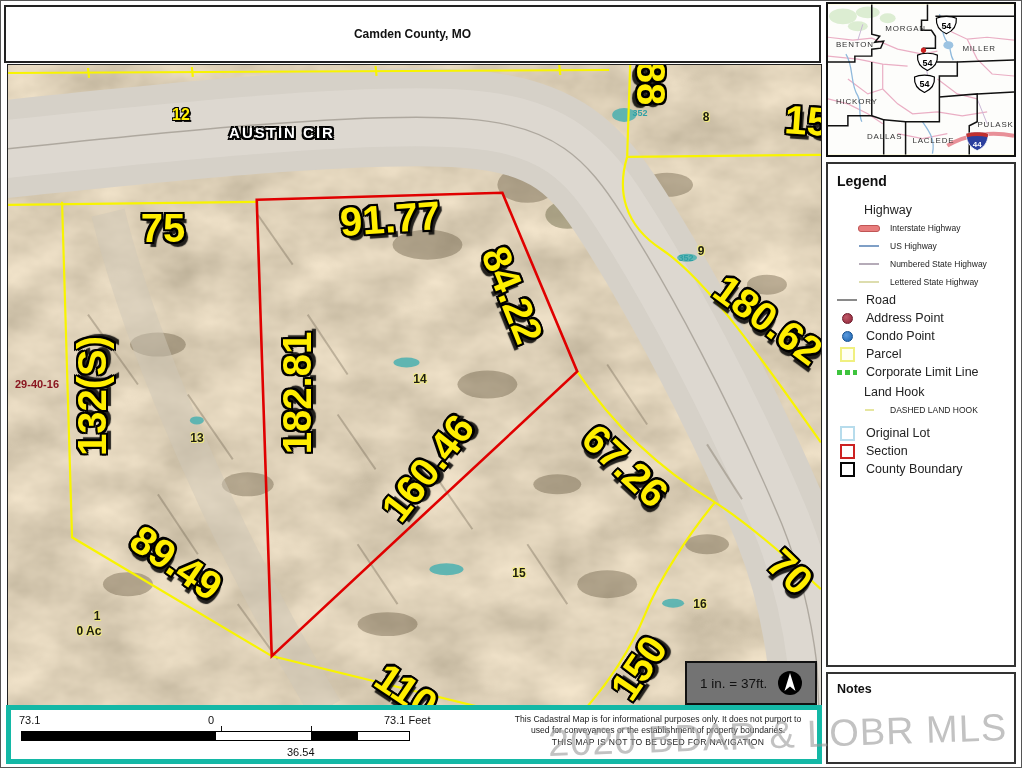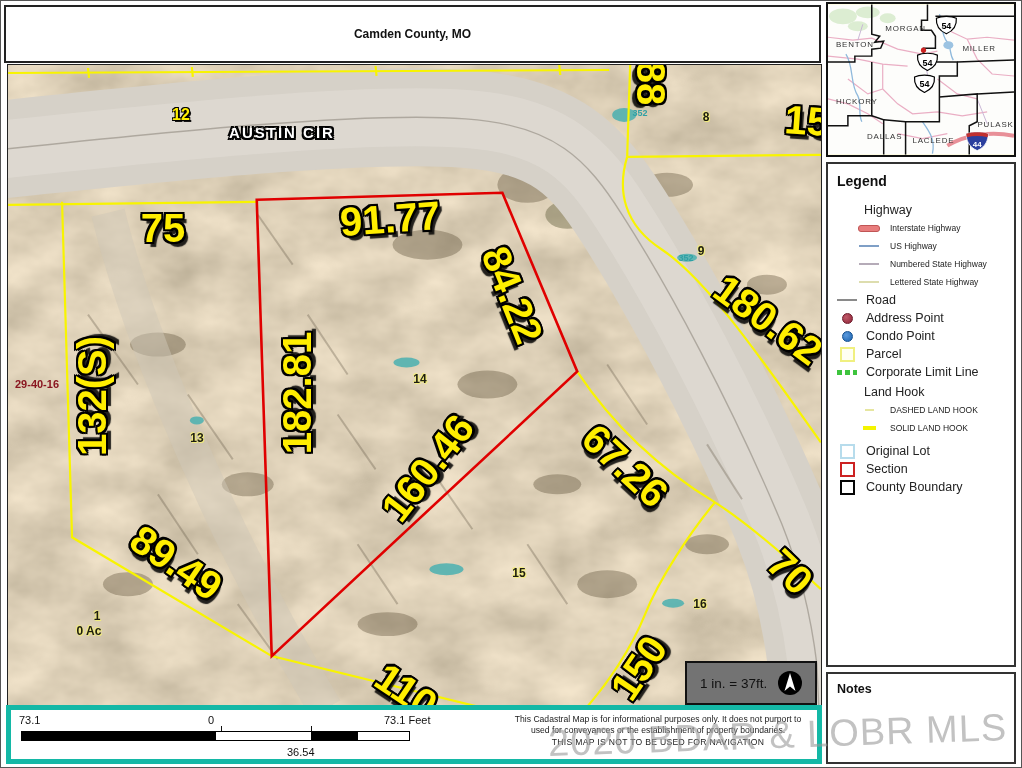--- a/index.html
+++ b/index.html
@@ -339,26 +339,20 @@
           </span>
           <span class="lab">Corporate Limit Line</span>
         </div>
         <div class="leg-row head">Land Hook</div>
         <div class="leg-row sub">
           <span class="swb">
             <span class="sw-dashhook"></span>
           </span>
           <span class="lab">DASHED LAND HOOK</span>
         </div>
-        <div class="leg-row sub">
-          <span class="swb">
-            <span class="sw-solidhook"></span>
-          </span>
-          <span class="lab">SOLID LAND HOOK</span>
-        </div>
         <div class="leg-row main gap">
           <span class="swb">
             <span class="sw-origlot"></span>
           </span>
           <span class="lab">Original Lot</span>
         </div>
         <div class="leg-row main">
           <span class="swb">
             <span class="sw-section"></span>
           </span>

